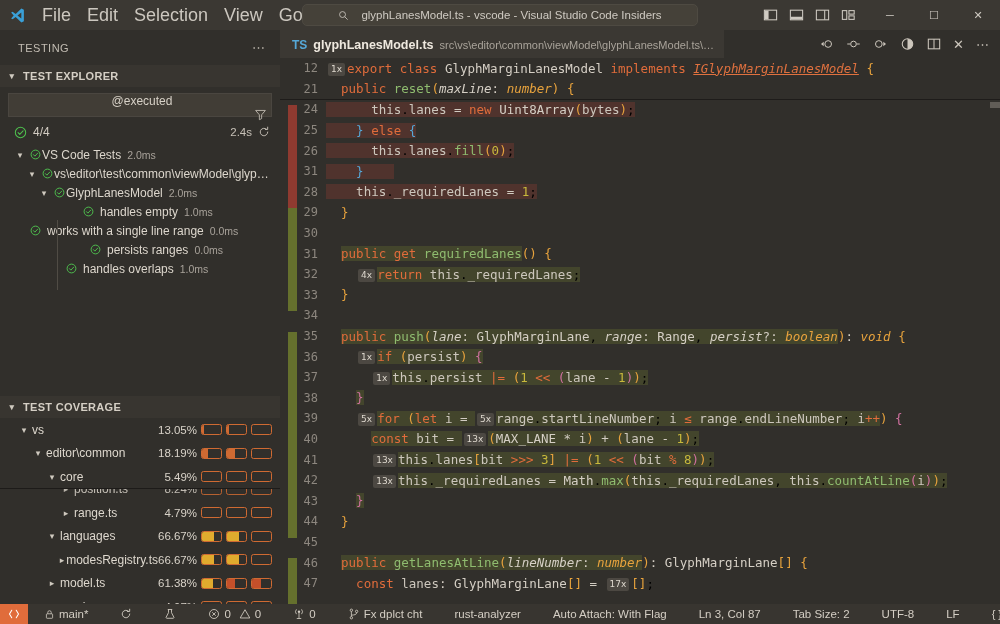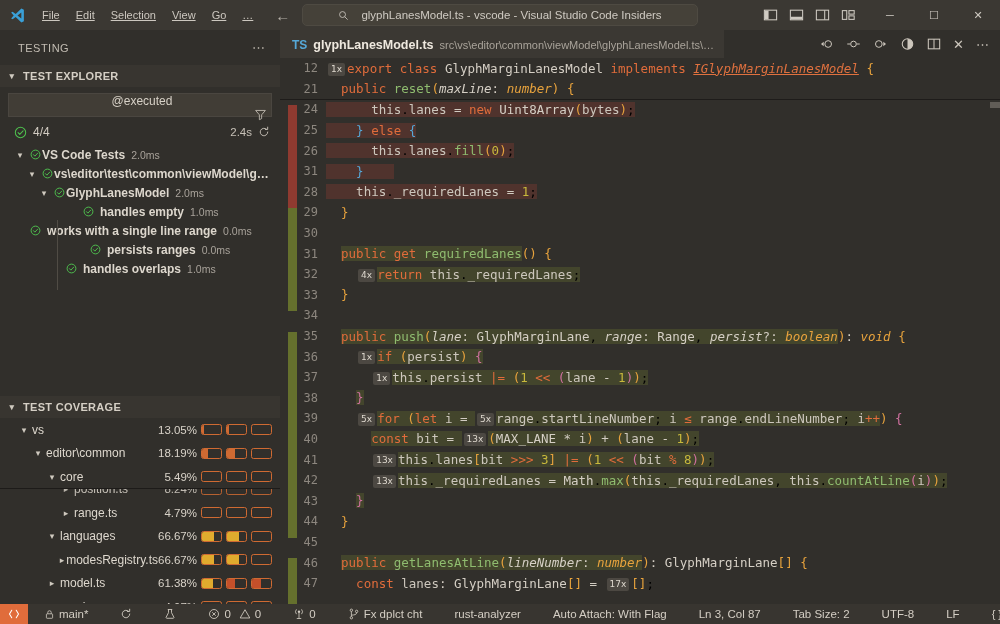--- a/index.html
+++ b/index.html
@@ -12,21 +12,21 @@
   }
   .app { position: relative; width: 1000px; height: 624px; display: flex; flex-direction: column; background:#312f2b; }
 
   
   .titlebar {
     height: 30px; min-height: 30px; display: flex; align-items: center;
     background: #3b3833; color: #cfcac2; font-size: 12px; position: relative;
   }
   .vslogo { width: 34px; display:flex; align-items:center; justify-content:center; }
   .menu { display: flex; align-items: center; gap: 0; }
-  .menu-item { padding: 4px 8px; font-size: 11px; color: #ccc7bf; cursor: default; border-radius: 3px; text-decoration: underline; }
+  .menu-item { padding: 4px 8px; font-size: 18px; color: #ccc7bf; cursor: default; border-radius: 3px; }
   .nav-arrows { display:flex; align-items:center; gap:14px; margin-left: 14px; color:#b6b1a9; }
   .arrow { font-size: 15px; line-height: 1; }
   .cmdcenter {
     position: absolute; left: 50%; transform: translateX(-50%);
     width: 396px; height: 22px; background: #454139; border: 1px solid #4e4a42;
     border-radius: 5px; display: flex; align-items: center; justify-content: center;
     gap: 12px; color: #cfcac2; font-size: 11.5px; white-space: nowrap;
   }
   .win-ctrls { margin-left: auto; display: flex; align-items: center; height: 30px; }
   .layout-icons { display:flex; align-items:center; gap:11px; padding-right: 12px; color:#cfcac2; }
@@ -47,21 +47,21 @@
   .filterbox {
     margin: 6px 8px 2px 8px; height: 24px; background: #413d36; border: 1px solid #4a4640;
     display: flex; align-items: center; padding: 0 4px 0 8px; color: #d7d1c7; font-size: 12px; flex-direction: column;
   }
   .filterbox .funnel { margin-left:auto; opacity:.85; }
   .sumrow { height: 26px; display:flex; align-items:center; padding: 0 10px 0 14px; color:#d2ccc2; font-size:12px; gap:6px;}
   .sumrow .right { margin-left:auto; display:flex; align-items:center; gap:6px; color:#c7c1b7; font-size:11.5px;}
 
   .tree { flex: 0 0 auto; overflow: hidden; }
   .trow { height: 19px; display: flex; align-items: center; font-size: 12px; color: #ddd7cd; white-space: nowrap; }
-  .trow .lbl { overflow:hidden; text-overflow: ellipsis; font-weight: bold; }
+  .trow .lbl { overflow:hidden; text-overflow: ellipsis; }
   .trow .dur { color: #a8a29a; font-size: 10.5px; margin-left: 6px; }
   .gicon { width: 14px; display:inline-flex; align-items:center; justify-content:center; }
 
   .guideline { position:absolute; width:1px; background:#504c45; }
 
   .spacer { flex: 1 1 auto; }
 
   
   .cov-head { height: 22px; display:flex; align-items:center; gap:3px; padding-left:4px; background:#383530; color:#d5cfc5; font-size:11px; font-weight:bold; letter-spacing:.3px;}
   .covlist { position: relative; }

